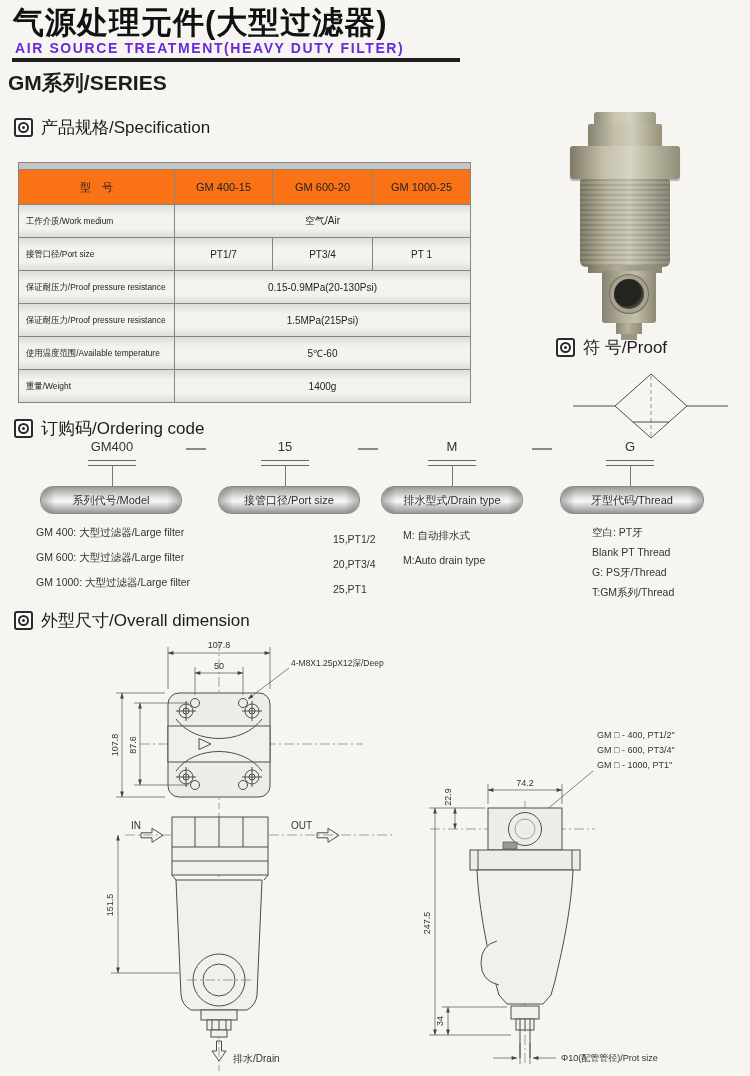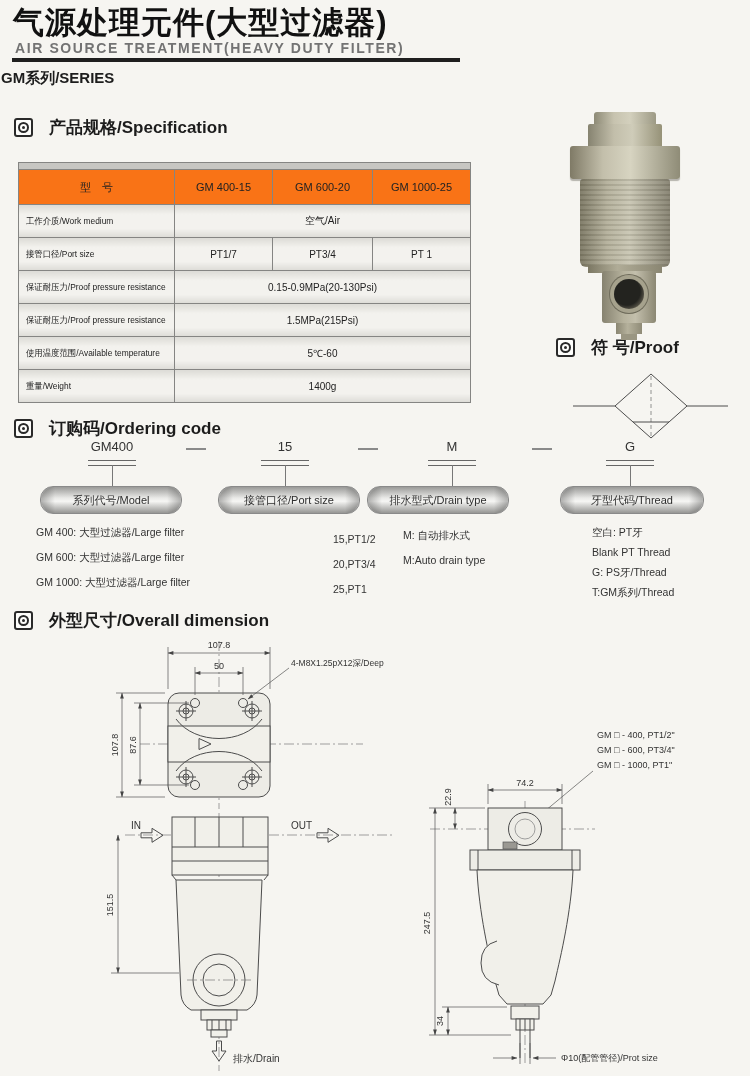--- a/index.html
+++ b/index.html
@@ -1,24 +1,24 @@
 <!DOCTYPE html>
 <html><head>
 <meta charset="utf-8">
 <style>
   html,body{margin:0;padding:0;background:#e9e8e4;}
   .page{position:relative;width:750px;height:1076px;background:#f6f5f1;overflow:hidden;
         font-family:"Liberation Sans",sans-serif;color:#1c1c1c;}
   
   .title-cn{position:absolute;left:13px;top:2px;margin:0;font-size:31px;font-weight:700;letter-spacing:1px;color:#111;}
-  .title-en{position:absolute;left:15px;top:40px;font-size:14px;font-weight:700;color:#737373;letter-spacing:1.6px;}
+  .title-en{position:absolute;left:15px;top:40px;font-size:14px;font-weight:700;color:#6d28d9;letter-spacing:1.6px;}
   .rule{position:absolute;left:12px;top:58px;width:448px;height:4px;background:#1f1f1f;}
-  .series{position:absolute;left:1px;top:69px;margin:0;font-size:15px;font-weight:700;}
-  
-  .sec{position:absolute;display:flex;align-items:center;gap:16px;font-size:17px;font-weight:700;white-space:nowrap;}
+  .series{position:absolute;left:8px;top:69px;margin:0;font-size:21px;font-weight:700;}
+  
+  .sec{position:absolute;display:flex;align-items:center;gap:8px;font-size:17px;font-weight:400;white-space:nowrap;}
   .bullet{width:15px;height:15px;border:2px solid #2a2a2a;border-radius:3px;position:relative;background:#fdfdfb;flex:0 0 auto;}
   .bullet::before{content:"";position:absolute;inset:2px;border:2px solid #2a2a2a;border-radius:50%;}
   .bullet::after{content:"";position:absolute;left:50%;top:50%;width:3px;height:3px;margin:-1.5px 0 0 -1.5px;background:#2a2a2a;border-radius:50%;}
   .sec-spec{left:14px;top:116px;} .sec-order{left:14px;top:417px;}
   .sec-dim{left:14px;top:609px;} .sec-symbol{left:556px;top:336px;}
   
   table.spec{position:absolute;left:18px;top:162px;width:452px;border-collapse:collapse;table-layout:fixed;font-size:10px;}
   table.spec td{border:1px solid #858583;text-align:center;color:#222;padding:0;
     background:linear-gradient(180deg,#dddcd7 0,#f3f2ee 28%,#f3f2ee 72%,#dddcd7 100%);}
   table.spec tr.strip td{height:6px;background:#c7c6c2;}
@@ -179,21 +179,21 @@
     <div class="drop" style="left:112px"></div>
     <div class="drop" style="left:285px"></div>
     <div class="drop" style="left:452px"></div>
     <div class="drop" style="left:630px"></div>
     <div class="pill" style="left:40px;width:140px">
         <span>系列代号/Model</span>
       </div>
     <div class="pill" style="left:218px;width:140px">
         <span>接管口径/Port size</span>
       </div>
-    <div class="pill" style="left:367px;width:140px">
+    <div class="pill" style="left:381px;width:140px">
         <span>排水型式/Drain type</span>
       </div>
     <div class="pill" style="left:560px;width:142px">
         <span>牙型代码/Thread</span>
       </div>
 
     <div class="ordlist" style="left:36px;top:90px">
       <div>GM 400: 大型过滤器/Large filter</div>
       <div>GM 600: 大型过滤器/Large filter</div>
       <div>GM 1000: 大型过滤器/Large filter</div>

